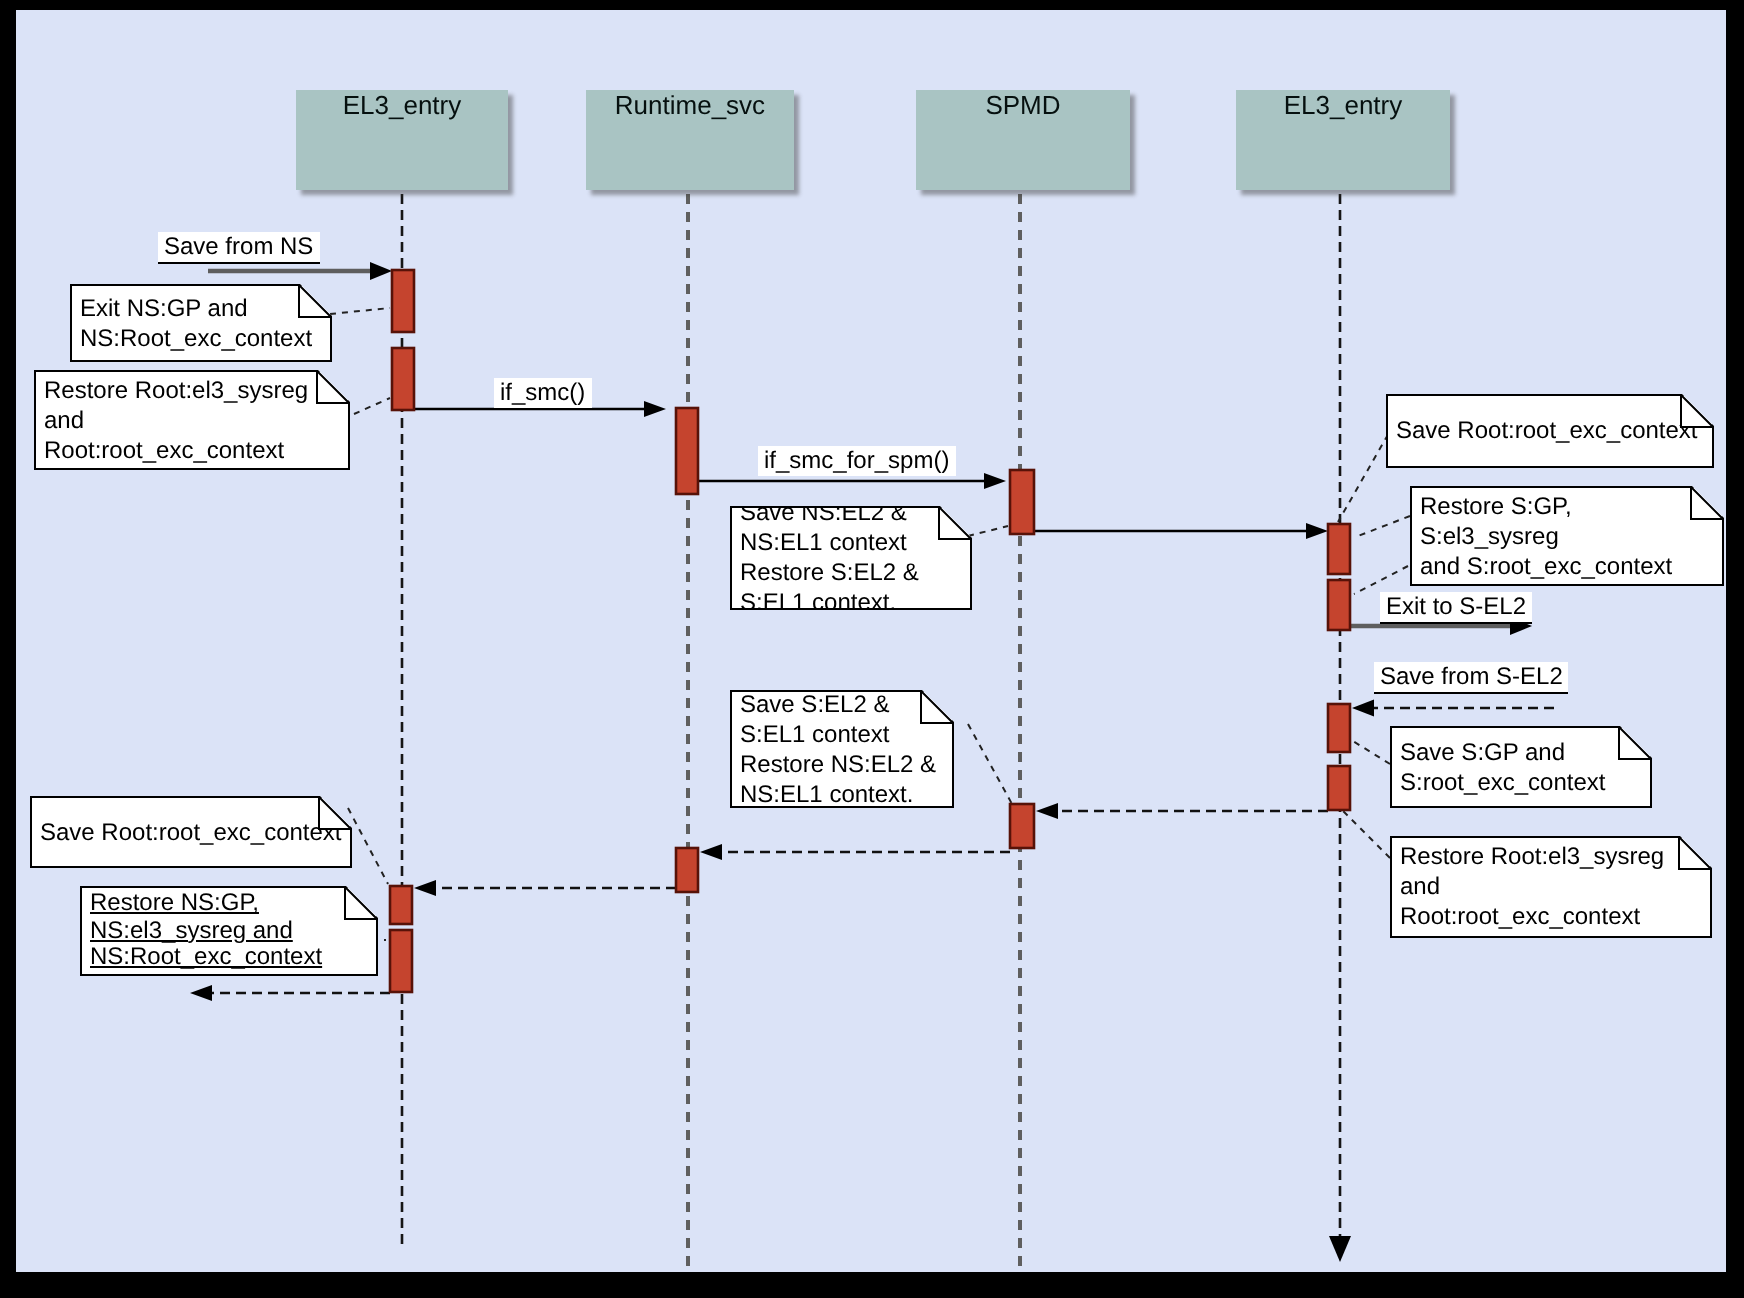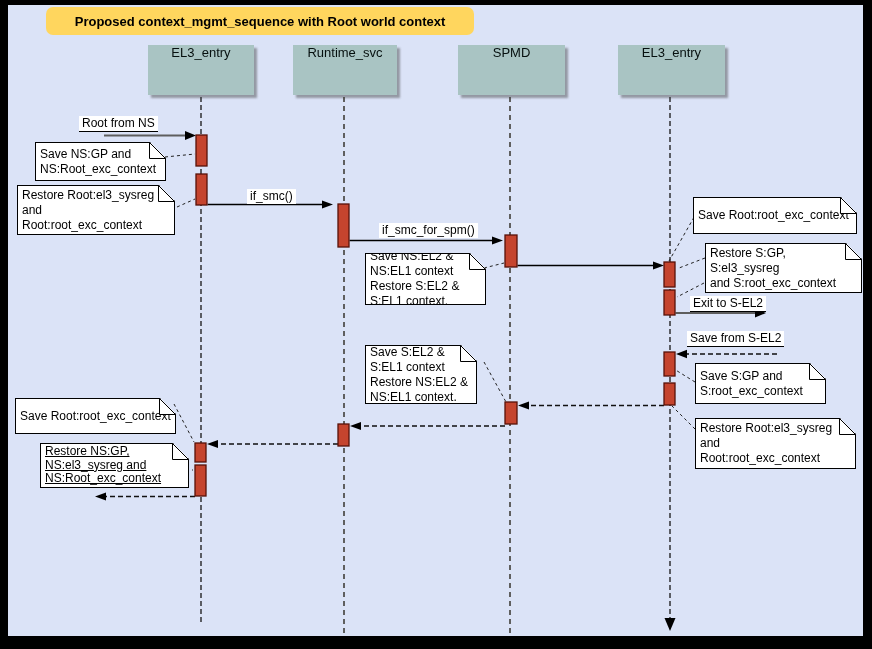--- a/index.html
+++ b/index.html
@@ -145,43 +145,42 @@
       <rect class="act" x="338" y="424" width="11" height="22"></rect>
       <rect class="act" x="505" y="235" width="12" height="32"></rect>
       <rect class="act" x="505" y="402" width="12" height="22"></rect>
       <rect class="act" x="664" y="262" width="11" height="25"></rect>
       <rect class="act" x="664" y="290" width="11" height="25"></rect>
       <rect class="act" x="664" y="352" width="11" height="24"></rect>
       <rect class="act" x="664" y="383" width="11" height="22"></rect>
     </g>
   </svg>
 
-  <div class="title">Proposed context_mgmt_sequence with Root world context</div>
 
   <div class="head h0">
     <span>EL3_entry</span>
   </div>
   <div class="head h1">
     <span>Runtime_svc</span>
   </div>
   <div class="head h2">
     <span>SPMD</span>
   </div>
   <div class="head h3">
     <span>EL3_entry</span>
   </div>
 
-  <div class="mlabel ul m0">Root from NS</div>
+  <div class="mlabel ul m0">Save from NS</div>
   <div class="mlabel m1">if_smc()</div>
   <div class="mlabel m2">if_smc_for_spm()</div>
   <div class="mlabel ul m3">Exit to S-EL2</div>
   <div class="mlabel ul m4">Save from S-EL2</div>
 
   <div class="note n0">
-    <span>Save NS:GP and
+    <span>Exit NS:GP and
 NS:Root_exc_context</span>
     <svg class="fold" width="17" height="17" viewBox="0 0 17 17">
         <path d="M0.5,0.5 L16.5,16.5 H0.5 Z" fill="#fff" stroke="#000"></path>
       </svg>
   </div>
   <div class="note n1">
     <span>Restore Root:el3_sysreg
 and
 Root:root_exc_context</span>
     <svg class="fold" width="17" height="17" viewBox="0 0 17 17">

